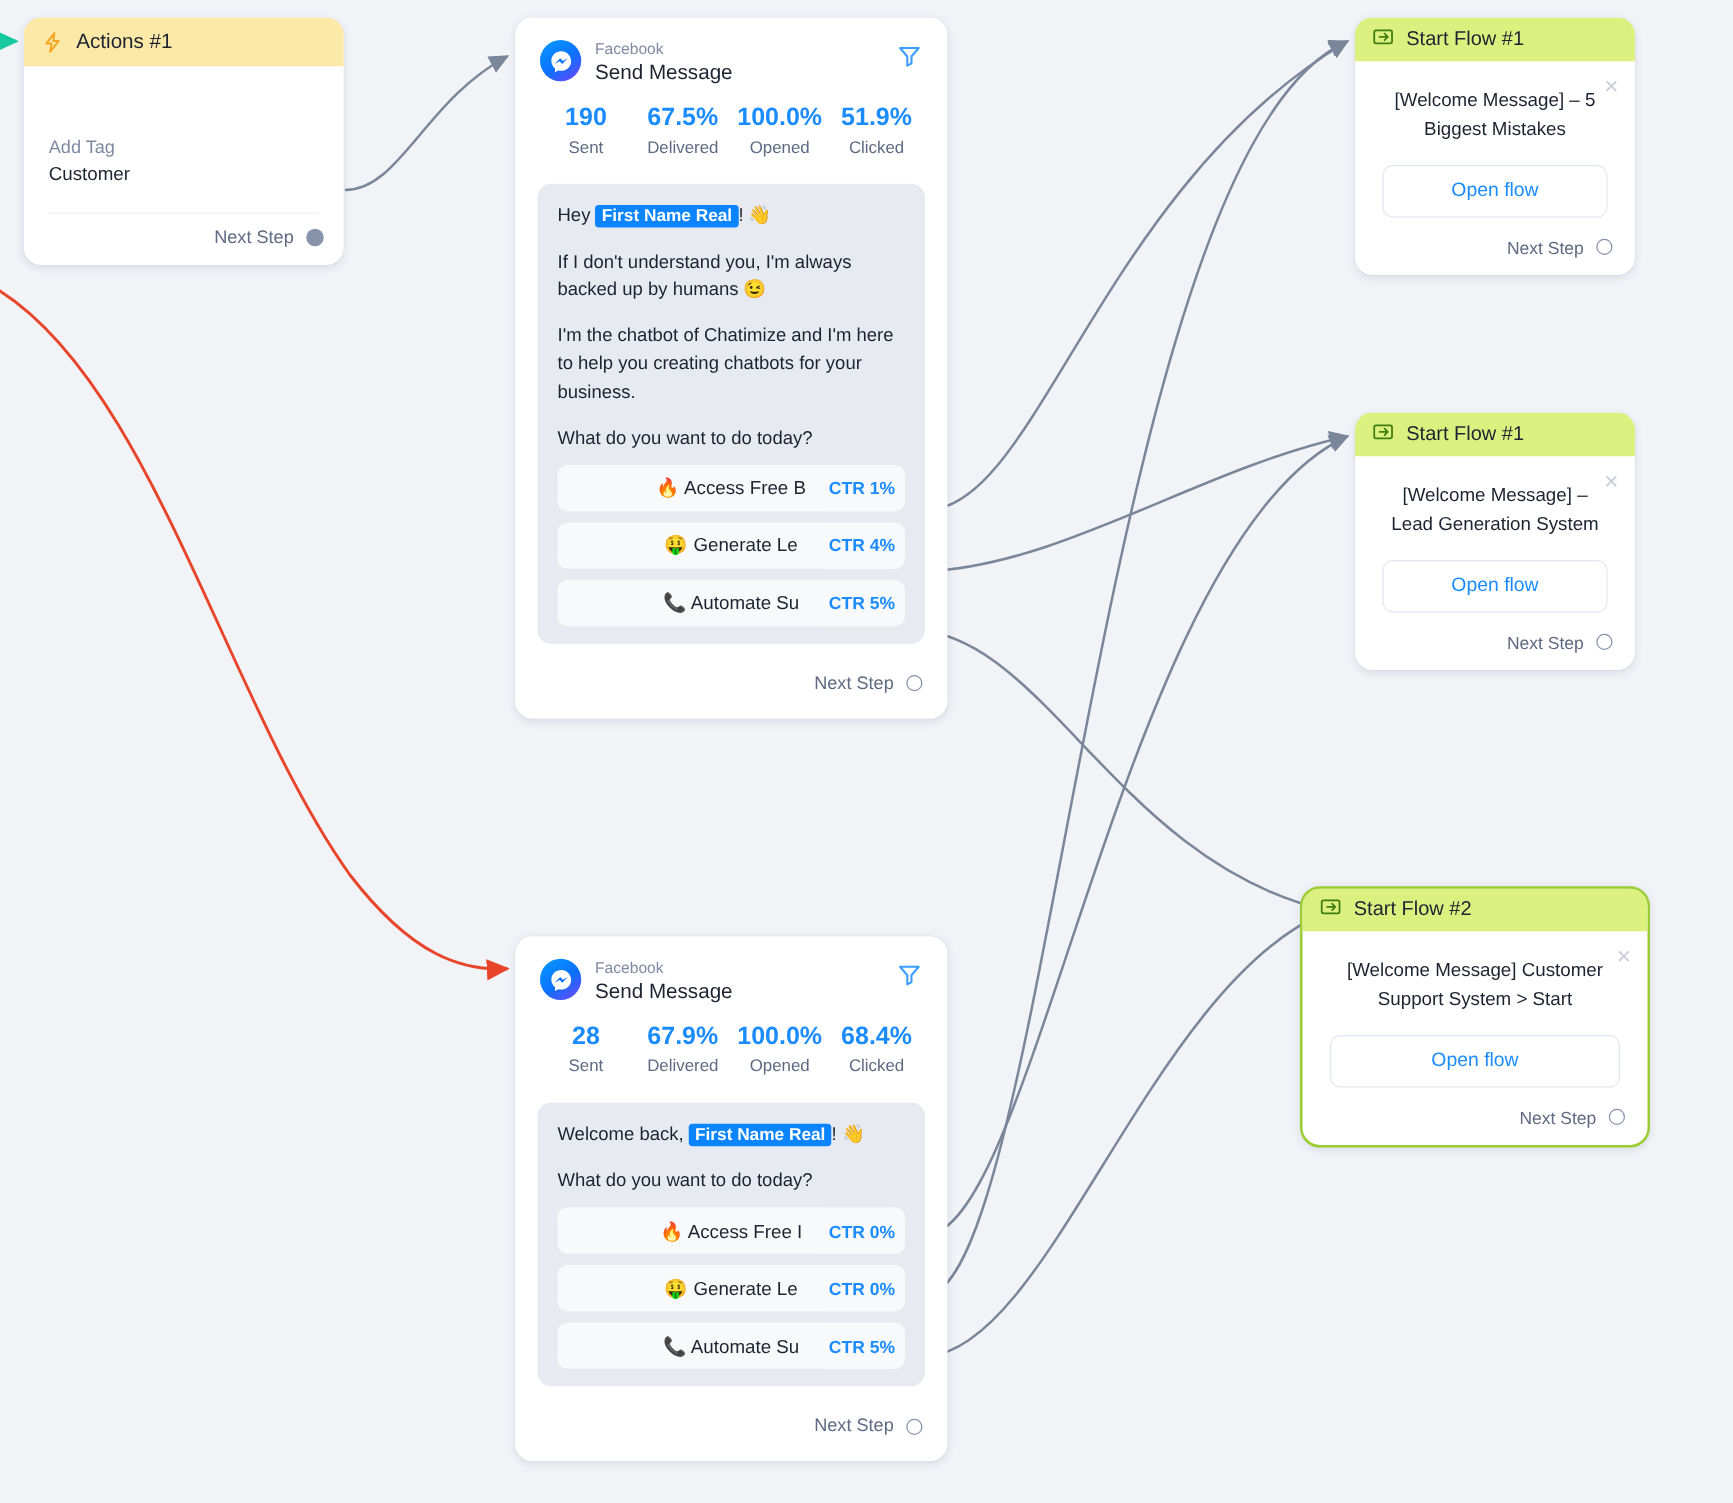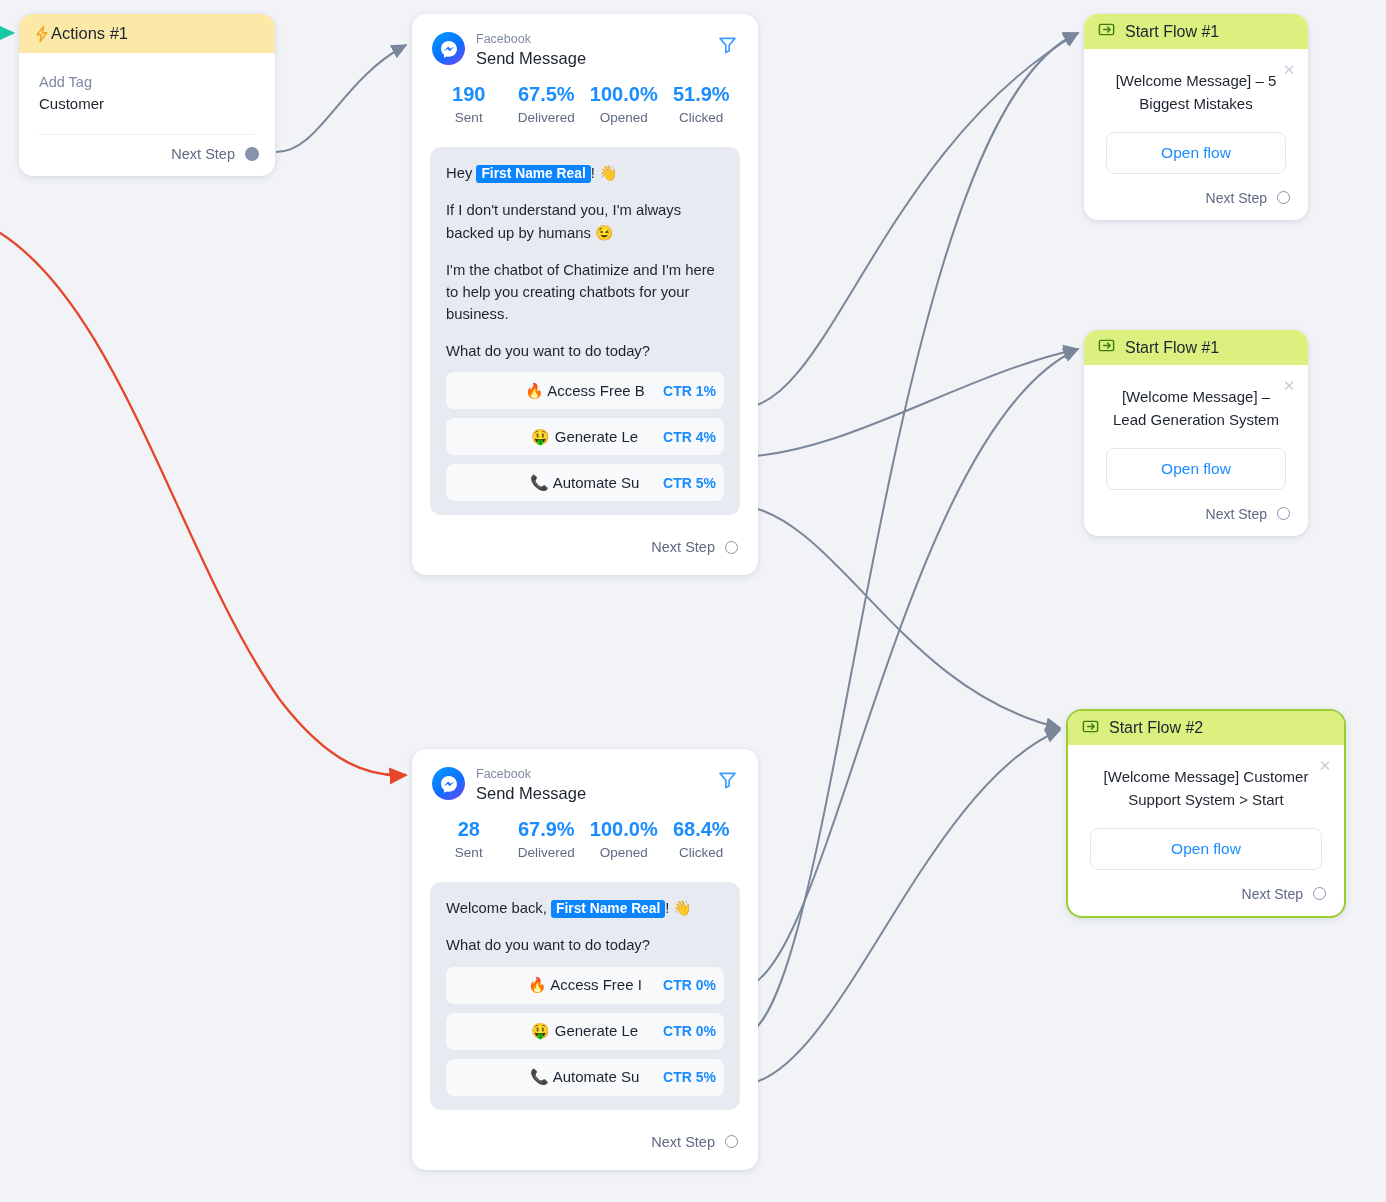--- a/index.html
+++ b/index.html
@@ -20,27 +20,27 @@
     border-radius: 14px;
     box-shadow: 0 2px 7px rgba(40,55,90,0.12), 0 0 0 0.5px rgba(40,55,90,0.04);
     overflow: hidden;
   }
 
   
   #actions-card { left: 19px; top: 14px; width: 256px; }
   .actions-head {
     background: #fce9a8;
     height: 39px;
-    display: flex; align-items: center; 
+    display: flex; align-items: center; gap: 10px;
     padding: 0 14px;
   }
   .bolt { width: 18px; height: 18px; display:block; }
   .actions-title { font-size: 16.5px; color: #1d2330; }
   .actions-body { padding: 18px 20px 0 20px; }
-  .add-tag-label { font-size: 14.5px; color: #7e8aa2; line-height: 1.55; }
+  .add-tag-label { font-size: 14.5px; color: #7e8aa2; line-height: 1.55; margin-top: 36px; }
   .add-tag-value { font-size: 15px; color: #1d2330; line-height: 1.5; }
   .actions-divider { margin: 18px 0 0 0; border-top: 1px solid #eceff4; }
   .nextstep-row {
     display: flex; align-items: center; justify-content: flex-end;
     gap: 10px; padding: 11px 16px 14px 16px;
   }
   .nextstep-label { font-size: 14.5px; color: #5e6a82; }
   .dot-filled { width: 14px; height: 14px; border-radius: 50%; background: #8793ab; }
   .dot-open { width: 13px; height: 13px; border-radius: 50%; border: 1.6px solid #8793ab; background: transparent; }
 
@@ -99,21 +99,21 @@
     padding-left: 6px;
     font-size: 14px; font-weight: bold; color: #1a8cff;
   }
   .msg-nextstep { display:flex; align-items:center; justify-content:flex-end; gap:10px; padding: 24px 20px 20px 20px; }
 
   
   .flow-card { width: 224px; }
   #flow-card-1 { left: 1084px; top: 14px; }
   #flow-card-2 { left: 1084px; top: 330px; }
   #flow-card-3 {
-    left: 1066px; top: 709px; width: 280px;
+    left: 1040px; top: 709px; width: 280px;
     border: 2.5px solid #9acd32;
     border-radius: 16px;
     box-shadow: 0 2px 7px rgba(40,55,90,0.12);
   }
   .flow-head {
     background: #dcf07f; height: 35px;
     display: flex; align-items: center; gap: 9px; padding: 0 13px;
   }
   #flow-card-3 .flow-head { height: 34px; }
   .flow-title { font-size: 16px; color: #1d2330; }

